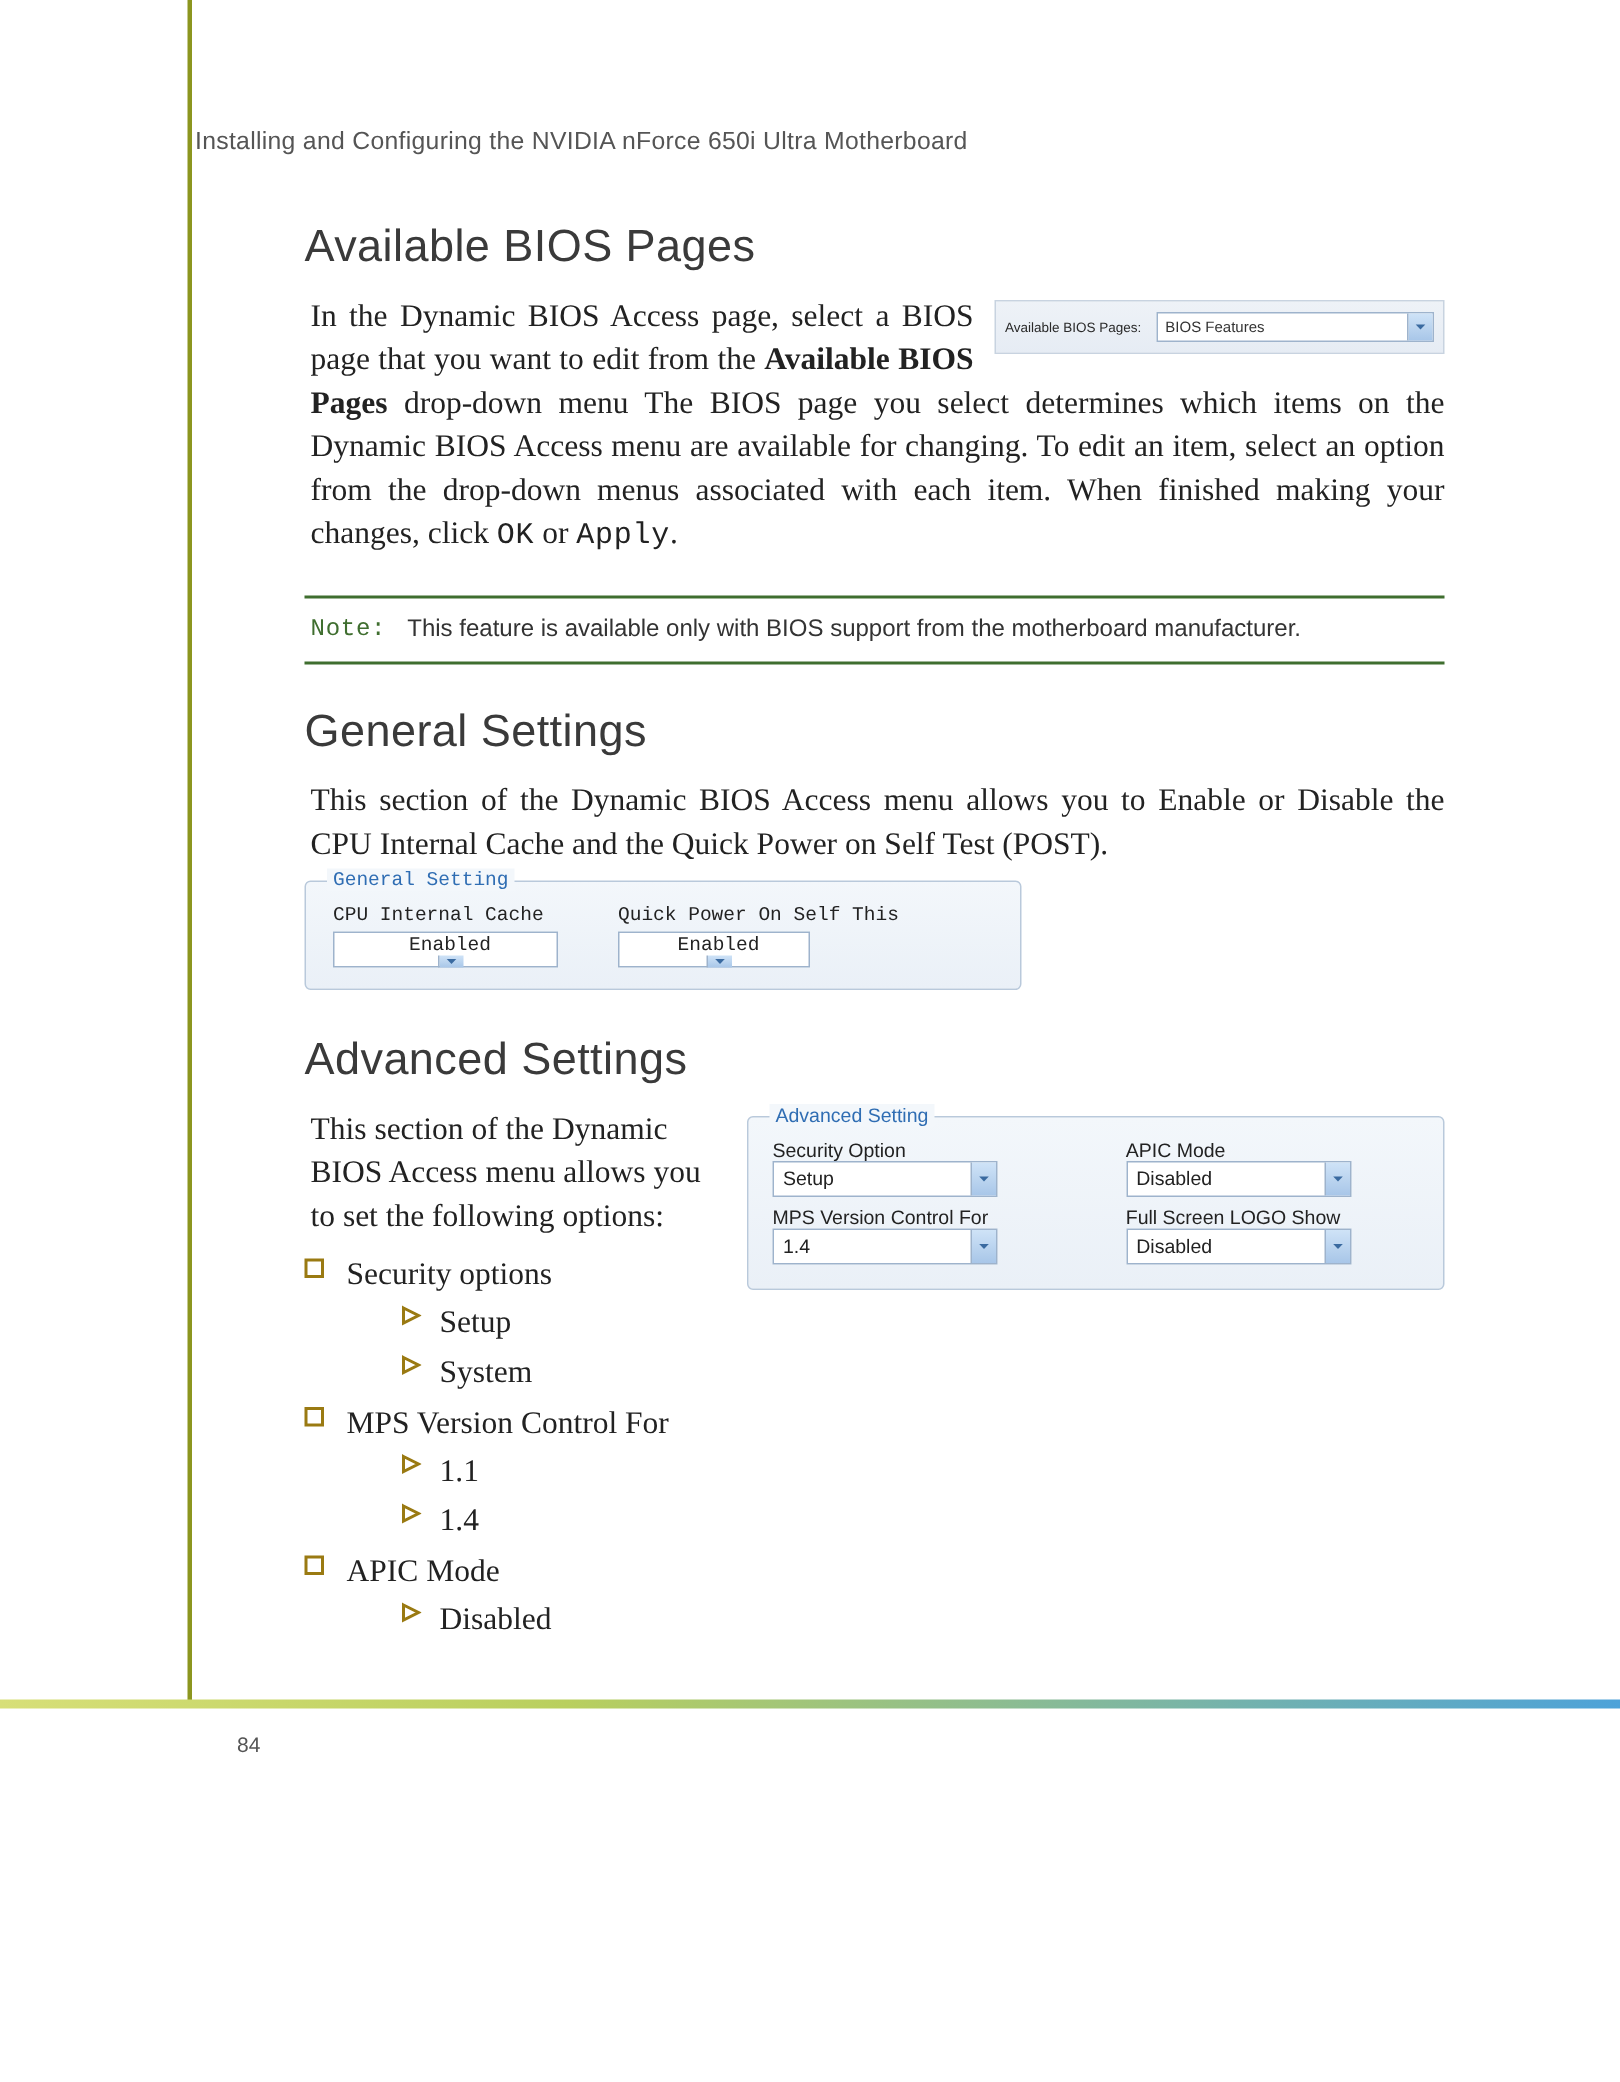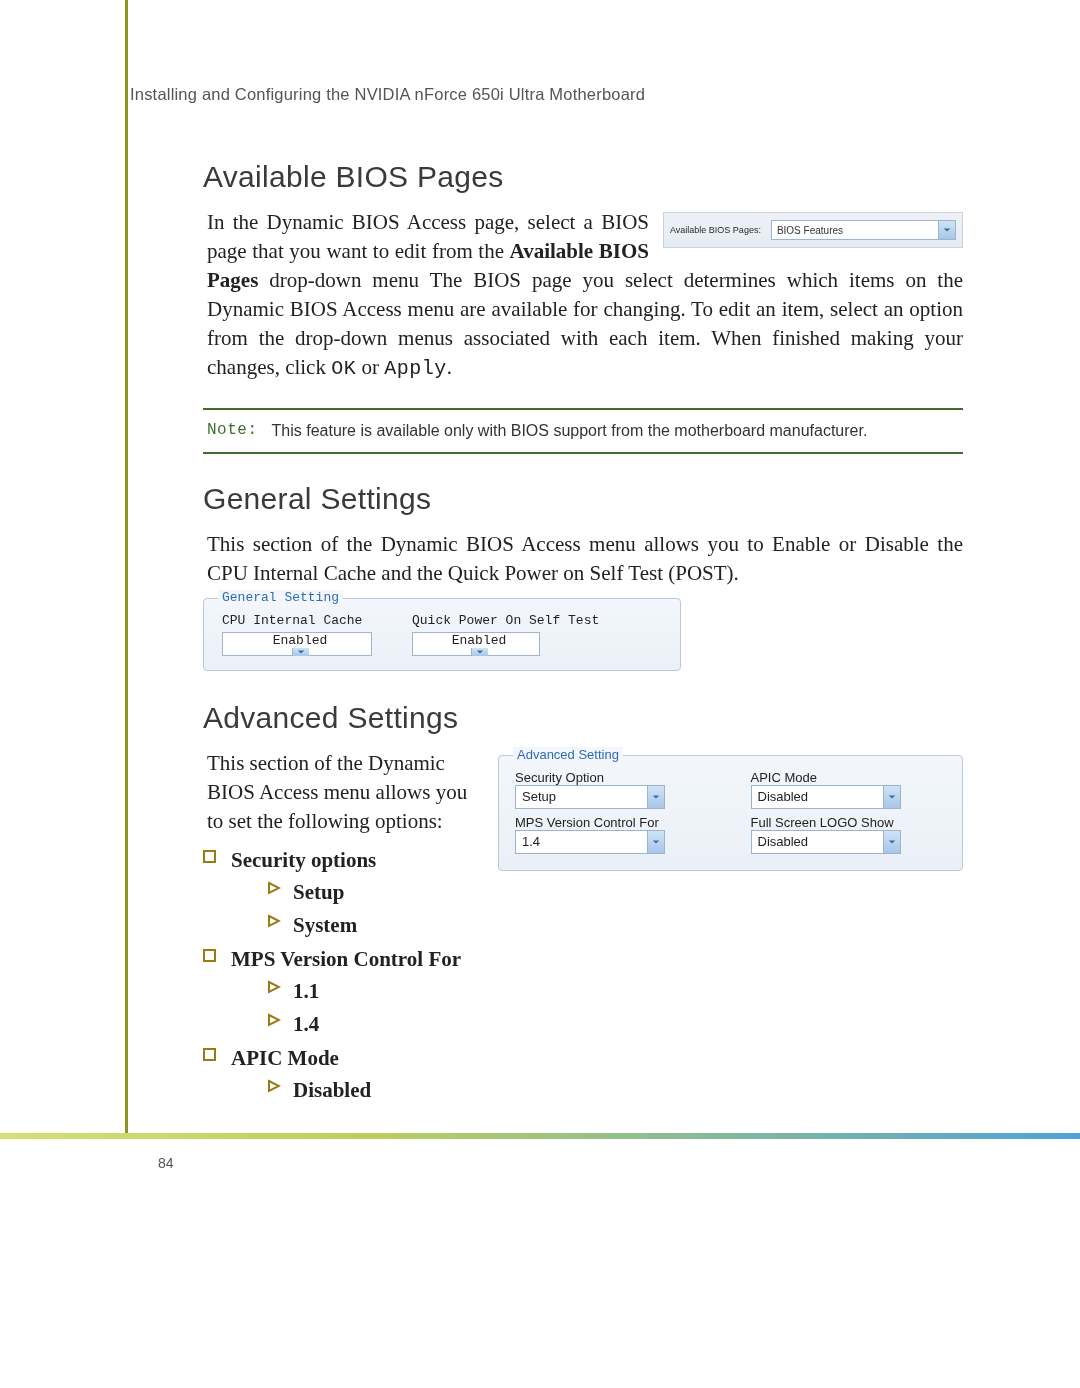--- a/index.html
+++ b/index.html
@@ -29,21 +29,21 @@
     left: 130px;
     top: 85px;
     font-family: Verdana, Geneva, sans-serif;
     font-size: 16.5px;
     color: #555;
     letter-spacing: 0.2px;
   }
   .content {
     position: absolute;
     left: 203px;
-    top: 160px;
+    top: 148px;
     width: 760px;
   }
   h2.section {
     font-family: Arial, Helvetica, sans-serif;
     font-weight: 400;
     font-size: 30px;
     color: #3a3a3a;
     margin: 0 0 14px 0;
     letter-spacing: 0.3px;
   }
@@ -205,21 +205,20 @@
     margin: 6px 0 0 0;
     font-family: Garamond, "Times New Roman", serif;
     font-size: 21px;
     color: #222;
   }
   ul.sq > li {
     position: relative;
     padding-left: 28px;
     margin: 6px 0 4px 0;
     line-height: 1.35;
-    font-weight: bold;
   }
   ul.sq > li > .sq-mark {
     position: absolute;
     left: 0;
     top: 4px;
     width: 13px;
     height: 13px;
     border: 2px solid #9a7a12;
     box-sizing: border-box;
   }
@@ -307,21 +306,21 @@
           <div class="fig-select">
             <span>Enabled</span>
             <span class="dd-btn">
                 <svg viewBox="0 0 10 10">
                   <path d="M1 3 L5 7 L9 3 Z" fill="#3a6aa0"></path>
                 </svg>
               </span>
           </div>
         </div>
         <div class="fig-col">
-          <div class="fig-label">Quick Power On Self Test</div>
+          <div class="fig-label">Quick Power On Self This</div>
           <div class="fig-select small">
             <span>Enabled</span>
             <span class="dd-btn">
                 <svg viewBox="0 0 10 10">
                   <path d="M1 3 L5 7 L9 3 Z" fill="#3a6aa0"></path>
                 </svg>
               </span>
           </div>
         </div>
       </div>

